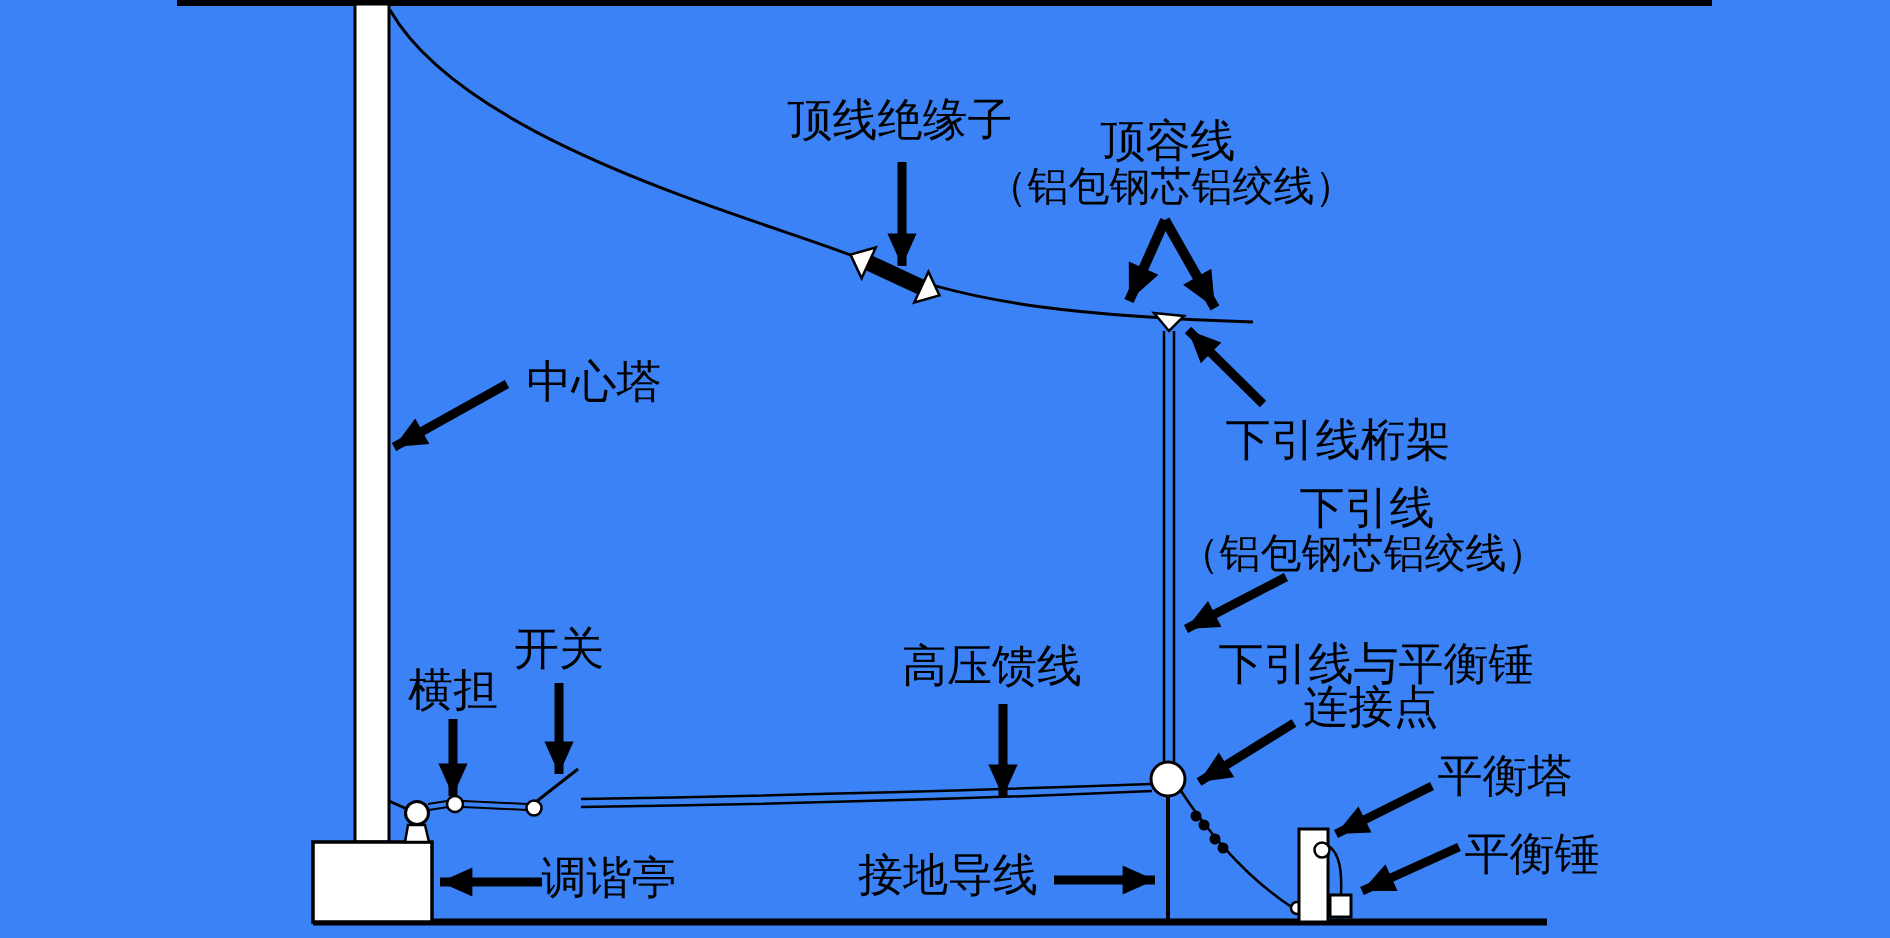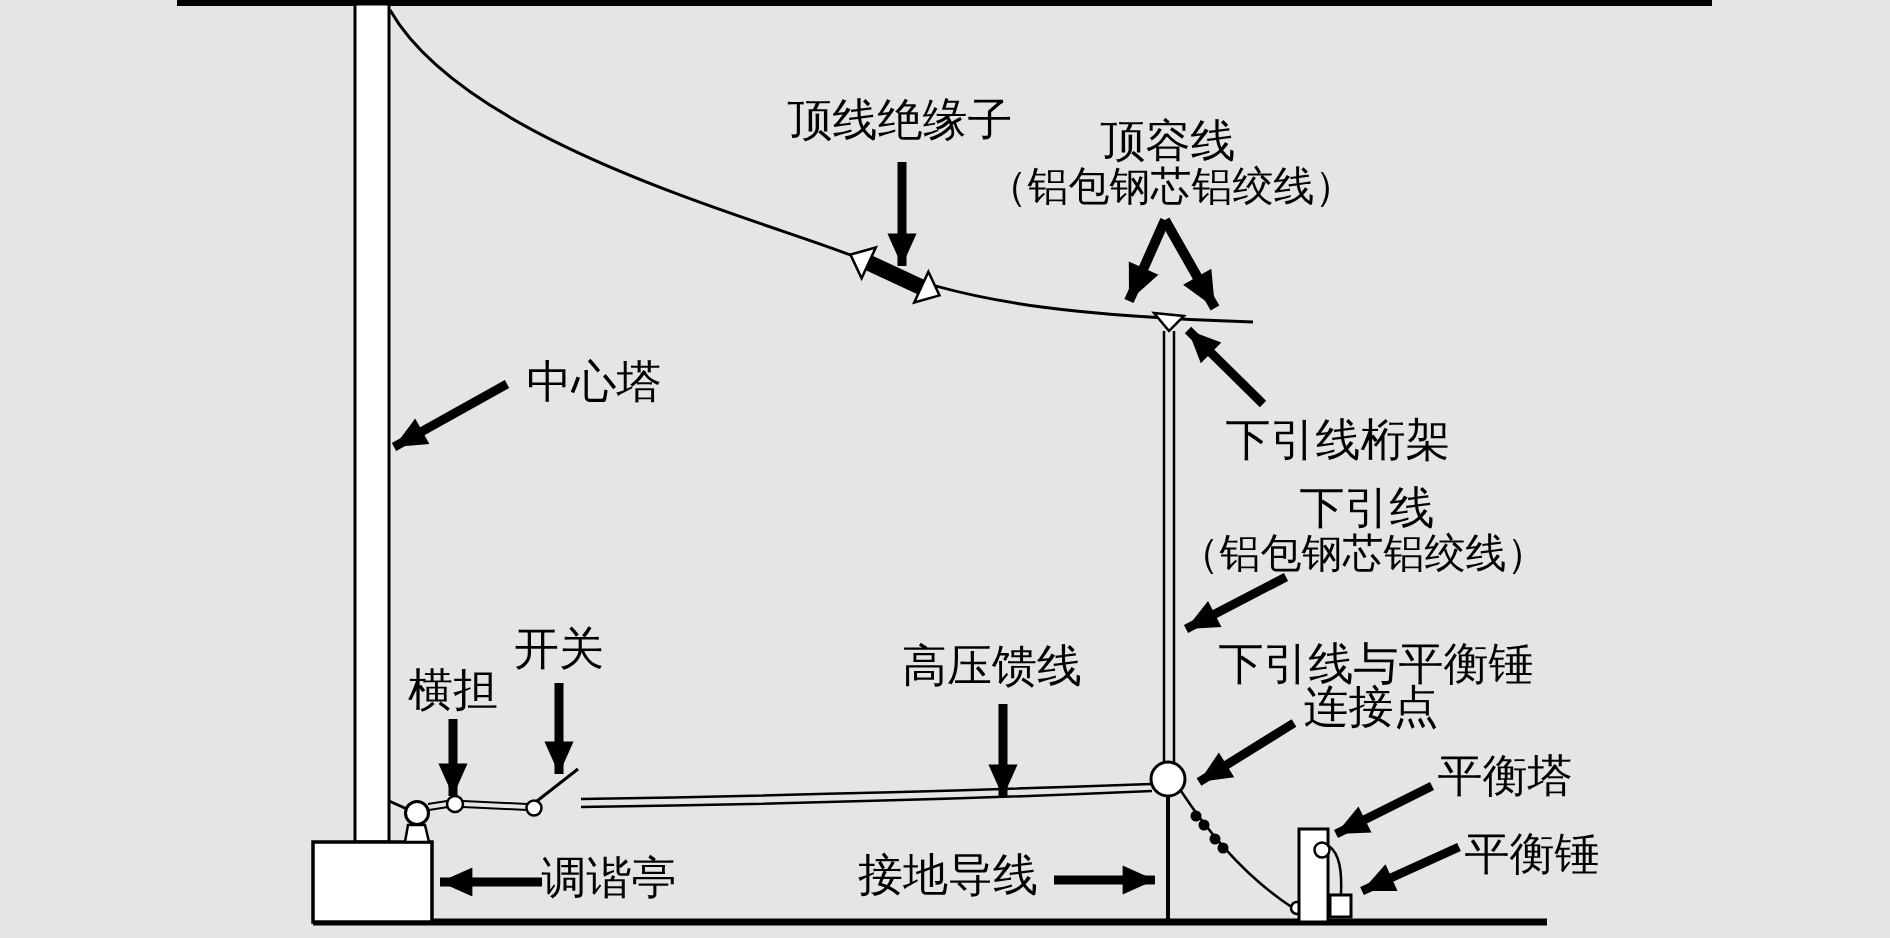--- a/index.html
+++ b/index.html
@@ -1,16 +1,16 @@
 <!DOCTYPE html>
 <html><head>
 <meta charset="utf-8">
 <style>
   html,body{margin:0;padding:0;background:#ffffff;}
-  #stage{position:relative;width:1890px;height:938px;background:#e5e5e5;overflow:hidden;
+  #stage{position:relative;width:1890px;height:938px;background:#3b82f6;overflow:hidden;
          font-family:"Liberation Serif","DejaVu Serif",serif;}
   svg{display:block;}
   .ink{stroke:#000000;fill:none;}
   .fillw{fill:#ffffff;stroke:#000000;}
   .fillb{fill:#000000;stroke:none;}
   .arrow{stroke:#000000;stroke-width:9;fill:none;marker-end:url(#arr);}
   .arrowV{stroke:#000000;stroke-width:10;fill:none;marker-end:url(#arr);}
   .lbl{fill:#000000;font-size:45px;text-anchor:middle;
        font-family:"Liberation Serif","DejaVu Serif",serif;}
   .lblsm{fill:#000000;font-size:41px;text-anchor:middle;

